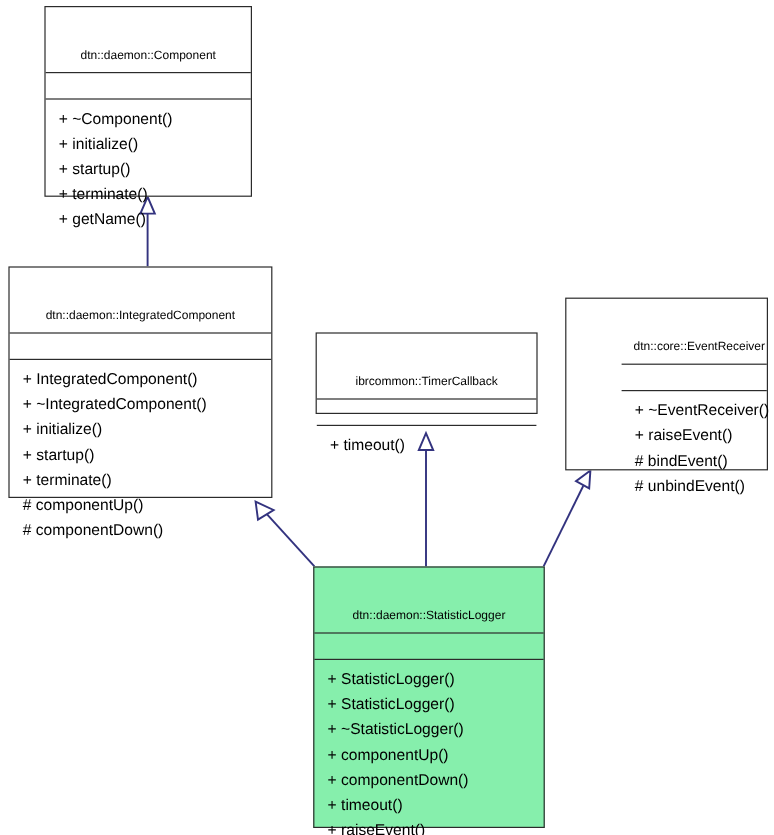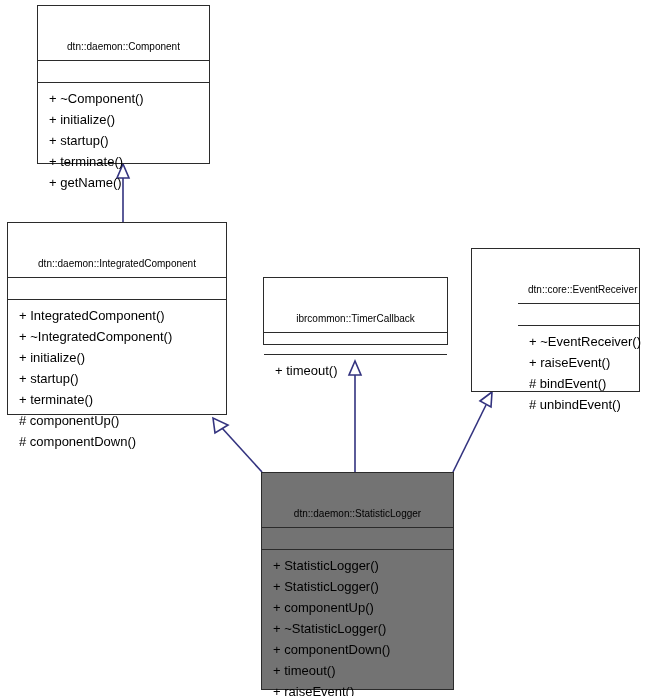--- a/index.html
+++ b/index.html
@@ -24,21 +24,21 @@
     pointer-events: none;
   }
   .umlbox {
     position: absolute;
     box-sizing: border-box;
     border: 1px solid #2b2b2b;
     background: #ffffff;
     z-index: 5;
   }
   .umlbox.filled {
-    background: #737373;
+    background: #86efac;
   }
   .cls-name {
     box-sizing: border-box;
     text-align: center;
     font-size: 10px;
     color: #000000;
     line-height: 1;
     padding: 8px 10px 8px 10px;
     border-bottom: 1px solid #2b2b2b;
     white-space: nowrap;
@@ -133,22 +133,22 @@
       <div class="member"># unbindEvent()</div>
     </div>
   </div>
 
   <div class="umlbox filled" style="left:261px; top:472px; width:193px; height:218px;">
     <div class="cls-name">dtn::daemon::StatisticLogger</div>
     <div class="cls-attrs"></div>
     <div class="cls-ops">
       <div class="member">+ StatisticLogger()</div>
       <div class="member">+ StatisticLogger()</div>
+      <div class="member">+ ~StatisticLogger()</div>
       <div class="member">+ componentUp()</div>
-      <div class="member">+ ~StatisticLogger()</div>
       <div class="member">+ componentDown()</div>
       <div class="member">+ timeout()</div>
       <div class="member">+ raiseEvent()</div>
       <div class="member">+ getName()</div>
     </div>
   </div>
 
 </div>
 
 </body></html>

